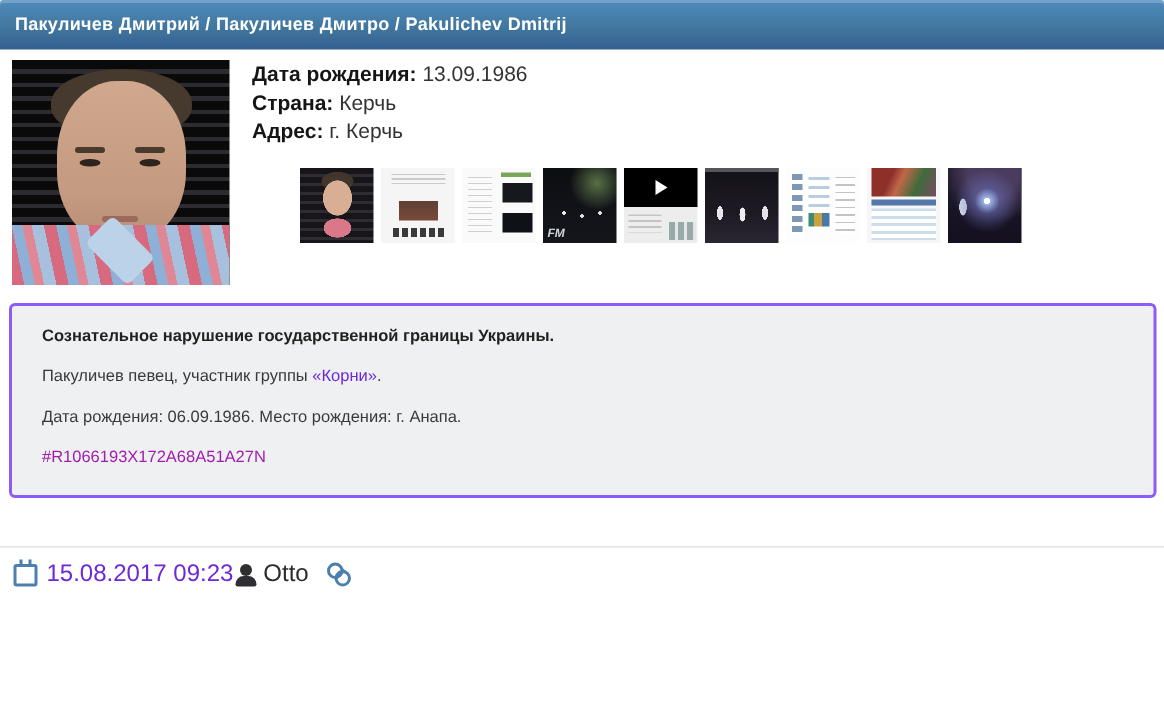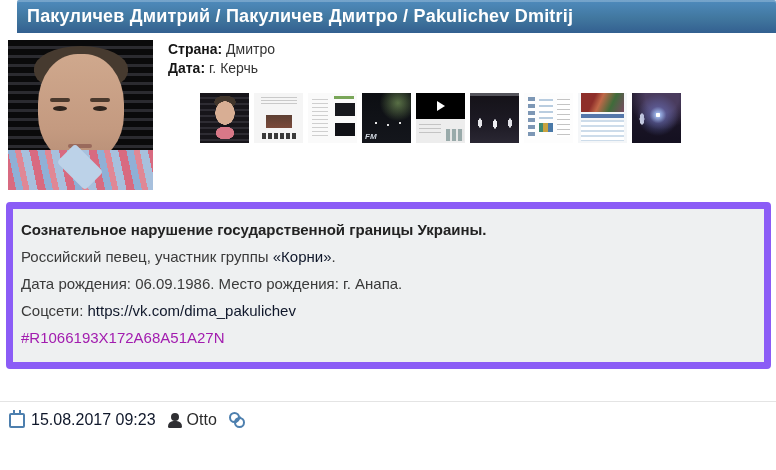--- a/index.html
+++ b/index.html
@@ -6,22 +6,22 @@
   body{
     width:776px;height:470px;overflow:hidden;background:#fff;
     font-family:"Liberation Sans","DejaVu Sans",sans-serif;color:#333;
   }
   
   .titlebar{
     height:33px;line-height:33px;padding:0 10px;
     background:linear-gradient(180deg,#4f8bbd 0%,#41779f 55%,#336090 100%);
     box-shadow:inset 0 2px 0 rgba(255,255,255,.22);
     border-radius:2px 2px 0 0;
-    color:#fff;font-size:18px;font-weight:bold;letter-spacing:.2px;
-    white-space:nowrap;overflow:hidden;margin-left:17px;
+    color:#fff;font-size:12px;font-weight:bold;letter-spacing:.2px;
+    white-space:nowrap;overflow:hidden;
   }
   
   .profile-row{display:flex;padding:7px 8px 0 8px;}
   .photo{
     width:145px;height:150px;flex:0 0 145px;position:relative;overflow:hidden;
     background:repeating-linear-gradient(180deg,#0a0a0b 0 6px,#2b2b30 6px 9px);
     cursor:pointer;
   }
   .photo .hair{position:absolute;left:26px;top:6px;width:94px;height:46px;
     background:#463a2f;border-radius:50% 50% 45% 45%;}
@@ -96,39 +96,39 @@
     repeating-linear-gradient(180deg,#cddcea 0 2px,#fff 2px 5px) 3px 27px/43px 21px no-repeat,
     #f4f6f8;}
   .t9{background:
     radial-gradient(circle 3px at 26px 22px,#ffffff 70%,transparent 75%),
     radial-gradient(circle at 26px 22px,rgba(170,200,255,.85) 0 6%,rgba(110,120,200,.45) 22%,transparent 55%),
     radial-gradient(ellipse 4px 9px at 10px 26px,#cfd4e2 60%,transparent 65%),
     radial-gradient(circle at 30px 4px,#4a3c5e 0 30%,transparent 60%),
     linear-gradient(180deg,#201a2c 0%,#141020 100%);}
   
   .infobox{
-    margin:12px 5px 0 6px;padding:3px 12px 7px 8px;
-    background:#eef0f1;border:7px solid #8b5cf6;border-radius:4px;
-    font-size:15px;line-height:19px;color:#3a3a3a;
+    margin:12px 5px 0 6px;padding:3px 12px 7px 20px;
+    background:#eef0f1;border:2px solid #8b5cf6;border-radius:4px;
+    font-size:11px;line-height:19px;color:#3a3a3a;
   }
   .infobox p{margin:8px 0;}
   .infobox p.strong{font-weight:bold;color:#222;}
-  a.lnk{color:#0f172a;text-decoration:none;cursor:pointer;}
+  a.lnk{color:#6d28d9;text-decoration:none;cursor:pointer;}
   .record-id{color:#a21caf;}
   
   .footer{
     margin-top:32px;border-top:1px solid #e4e4e4;
     padding:9px 9px 4px 9px;font-size:16px;
     display:flex;align-items:center;color:#2b2b2b;
   }
   .cal-icon{width:12px;height:11px;border:2px solid #4d7fae;border-radius:2px;
     position:relative;margin-right:6px;flex:0 0 auto;}
   .cal-icon:before,.cal-icon:after{content:"";position:absolute;top:-5px;width:2px;height:3px;background:#4d7fae;}
   .cal-icon:before{left:2px}.cal-icon:after{right:2px}
-  .date-link{color:#4d7fae;margin-right:12px;}
+  .date-link{color:#4d7fae;margin-right:1px;}
   .user-icon{width:14px;height:15px;position:relative;margin-right:5px;flex:0 0 auto;}
   .user-icon .head{position:absolute;left:3px;top:0;width:8px;height:8px;border-radius:50%;background:#2f2f33;}
   .user-icon .bodyp{position:absolute;left:0;bottom:0;width:14px;height:7px;border-radius:7px 7px 2px 2px;background:#2f2f33;}
   .author{color:#2b2b2b;margin-right:12px;}
   .chain-icon{width:16px;height:16px;position:relative;display:inline-block;cursor:pointer;}
   .chain-icon .r1,.chain-icon .r2{position:absolute;width:7px;height:7px;border:2px solid #4d7fae;border-radius:50%;}
   .chain-icon .r1{left:0;top:0;}
   .chain-icon .r2{right:0;bottom:0;}
   .chain-icon .bar{position:absolute;left:4px;top:7px;width:9px;height:2px;background:#4d7fae;transform:rotate(135deg);}
 </style>
@@ -144,22 +144,23 @@
     <div class="brow-l"></div>
     <div class="brow-r"></div>
     <div class="eye-l"></div>
     <div class="eye-r"></div>
     <div class="mouth"></div>
     <div class="shirt"></div>
     <div class="collar"></div>
   </div>
   <div class="right-col">
     <div class="details">
-      <div><b>Страна:</b><span> Дмитро</span></div>
-      <div><b>Дата:</b><span> г. Керчь</span></div>
+      <div><b>Дата рождения:</b><span> 13.09.1986</span></div>
+      <div><b>Страна:</b><span> Керчь</span></div>
+      <div><b>Адрес:</b><span> г. Керчь</span></div>
     </div>
     <div class="thumbs">
       <div class="thumb t1"></div>
       <div class="thumb t2"></div>
       <div class="thumb t3"></div>
       <div class="thumb t4">
           <span class="wm">FM</span>
         </div>
       <div class="thumb t5">
           <span class="play"></span>
@@ -167,23 +168,22 @@
       <div class="thumb t6"></div>
       <div class="thumb t7"></div>
       <div class="thumb t8"></div>
       <div class="thumb t9"></div>
     </div>
   </div>
 </div>
 
 <div class="infobox">
   <p class="strong">Сознательное нарушение государственной границы Украины.</p>
-  <p><span>Российский певец, участник группы </span><a class="lnk">«Корни»</a><span>.</span></p>
+  <p><span>Пакуличев певец, участник группы </span><a class="lnk">«Корни»</a><span>.</span></p>
   <p>Дата рождения: 06.09.1986. Место рождения: г. Анапа.</p>
-  <p><span>Соцсети: </span><a class="lnk">https://vk.com/dima_pakulichev</a></p>
   <p class="record-id">#R1066193X172A68A51A27N</p>
 </div>
 
 <div class="footer">
   <span class="cal-icon"></span>
   <a class="lnk date-link">15.08.2017 09:23</a>
   <span class="user-icon">
       <span class="head"></span>
       <span class="bodyp"></span>
     </span>

